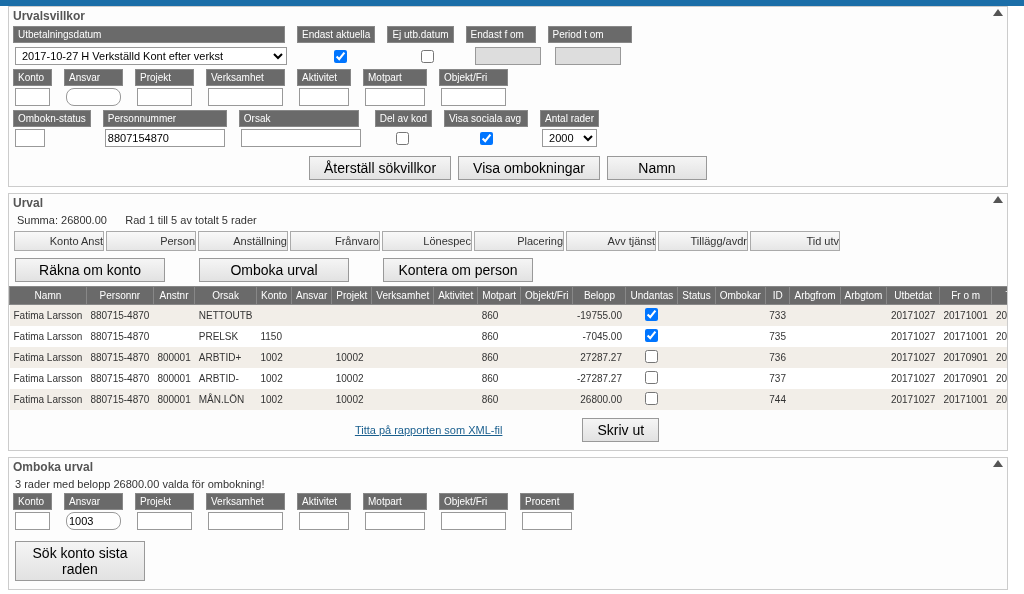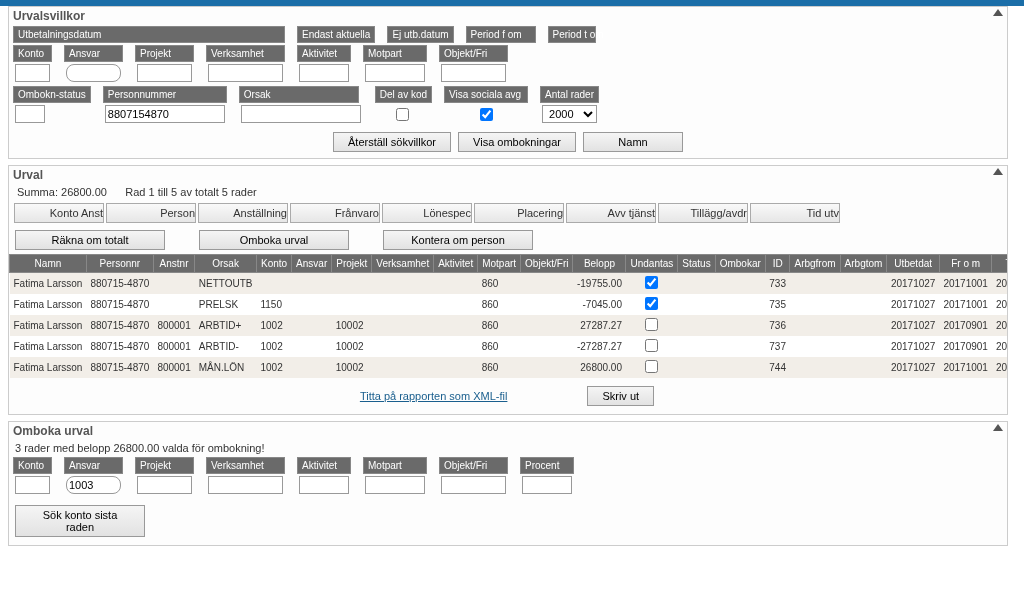--- a/index.html
+++ b/index.html
@@ -69,21 +69,21 @@
     border: 1px solid #999;
     padding: 1px 2px;
     background: #fff;
   }
   input[type=text] { height: 18px; }
   input[type=checkbox] { margin: 0; }
   .btn {
     background: linear-gradient(#f5f5f5,#e2e2e2);
     border: 1px solid #999;
     font-family: inherit;
-    font-size: 11px;
+    font-size: 14px;
     padding: 3px 14px;
     cursor: pointer;
     margin: 2px;
   }
   .btnrow { text-align: center; padding: 4px 0; }
   .btnrow2 { display: flex; flex-wrap: wrap; padding: 2px 4px; }
   .btn-tab {
     background: linear-gradient(#f9f9f9,#e6e6e6);
     border: 1px solid #aaa;
     font-size: 11px;
@@ -146,24 +146,41 @@
       <div class="field">
           <div class="hdr" style="width:272px">Utbetalningsdatum</div>
         </div>
       <div class="field">
           <div class="hdr">Endast aktuella</div>
         </div>
       <div class="field">
           <div class="hdr">Ej utb.datum</div>
         </div>
       <div class="field">
-          <div class="hdr" style="width:70px">Period f om</div>
-        </div>
-      <div class="field">
-          <div class="hdr" style="width:48px">Period t om</div>
+          <div class="hdr" style="width:70px">Endast f om</div>
+        </div>
+      <div class="field">
+          <div class="hdr" style="width:84px">Period t om</div>
+        </div>
+    </div>
+    <div class="row">
+      <div class="cell">
+          <select class="w-ut"><option>2017-10-27 H Verkställd Kont efter verkst</option></select>
+        </div>
+      <div class="cell" style="width:82px">
+          <input type="checkbox" checked="" style="">
+        </div>
+      <div class="cell" style="width:72px">
+          <input type="checkbox" style="">
+        </div>
+      <div class="cell">
+          <input type="text" disabled="" style="width: 66px; background: rgb(221, 221, 221);">
+        </div>
+      <div class="cell">
+          <input type="text" disabled="" style="width: 66px; background: rgb(221, 221, 221);">
         </div>
     </div>
 
     <div class="row">
       <div class="field">
           <div class="hdr">Konto</div>
           <div class="cell">
             <input type="text" class="w-konto" style="">
           </div>
         </div>
@@ -267,21 +284,21 @@
         <div class="btn-tab">Anställning</div>
         <div class="btn-tab">Frånvaro</div>
         <div class="btn-tab">Lönespec</div>
         <div class="btn-tab">Placering</div>
         <div class="btn-tab">Avv tjänst</div>
         <div class="btn-tab">Tillägg/avdr</div>
         <div class="btn-tab">Tid utv</div>
       </div>
 
     <div class="btnrow2">
-      <button class="btn" style="width:150px">Räkna om totalt</button>
+      <button class="btn" style="width:150px">Räkna om konto</button>
       <span style="width:30px"></span>
       <button class="btn" style="width:150px">Omboka urval</button>
       <span style="width:30px"></span>
       <button class="btn" style="width:150px">Kontera om person</button>
     </div>
 
     <div style="overflow-x:auto">
     <table class="grid">
       <thead>
             <tr id="grid-head">

